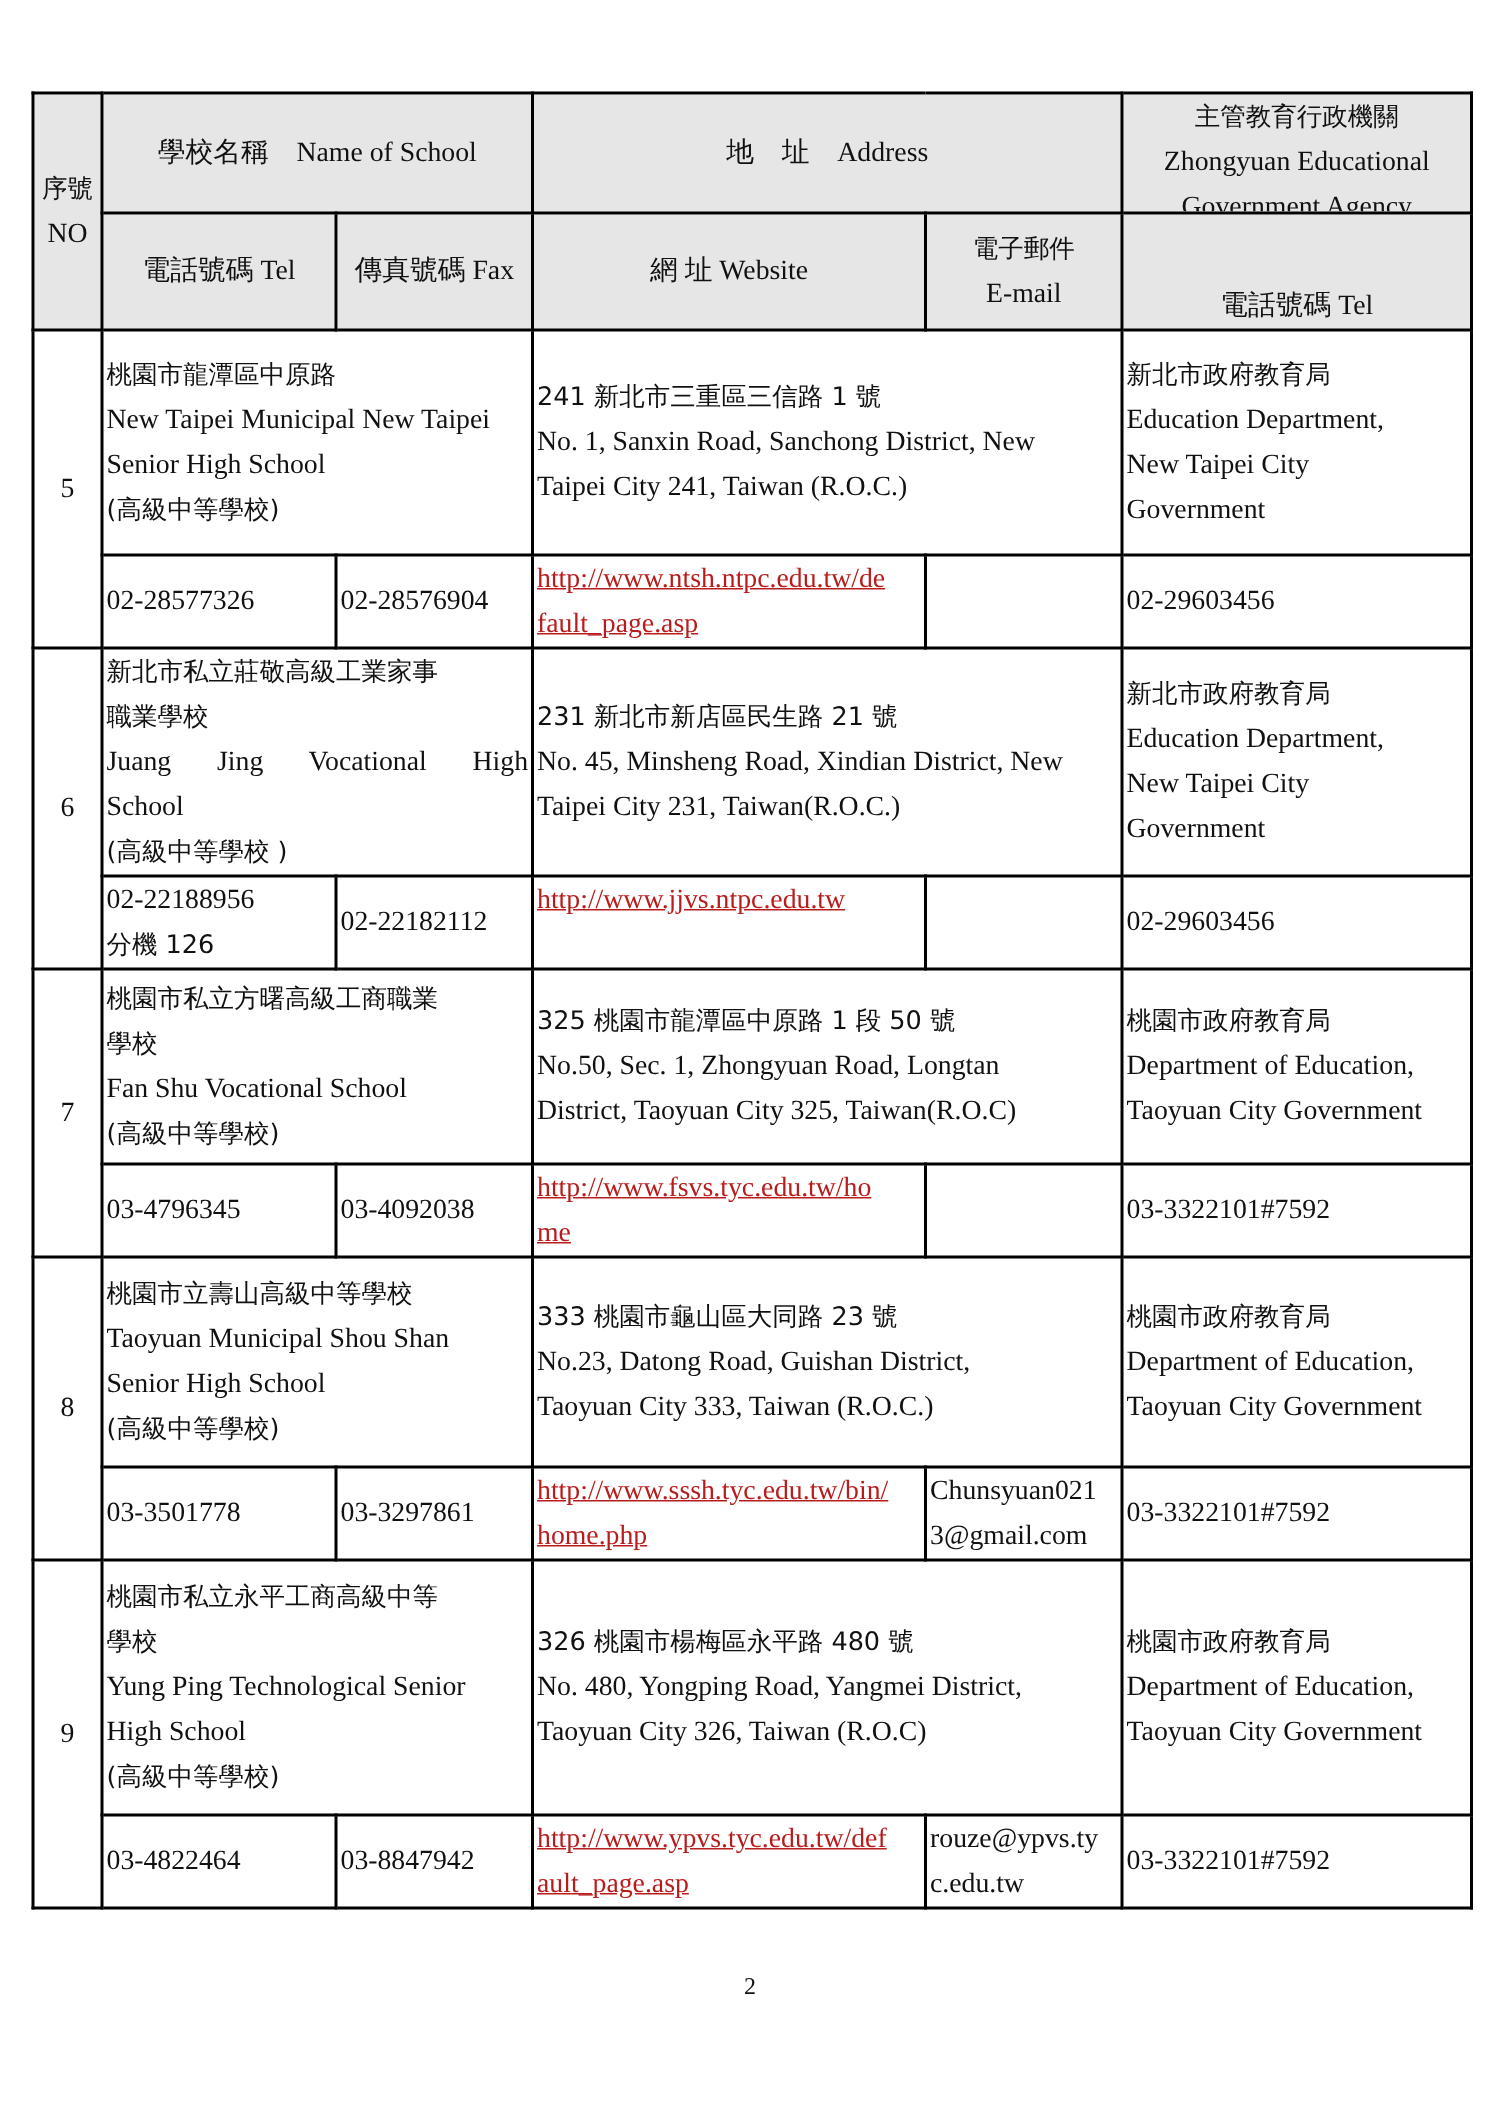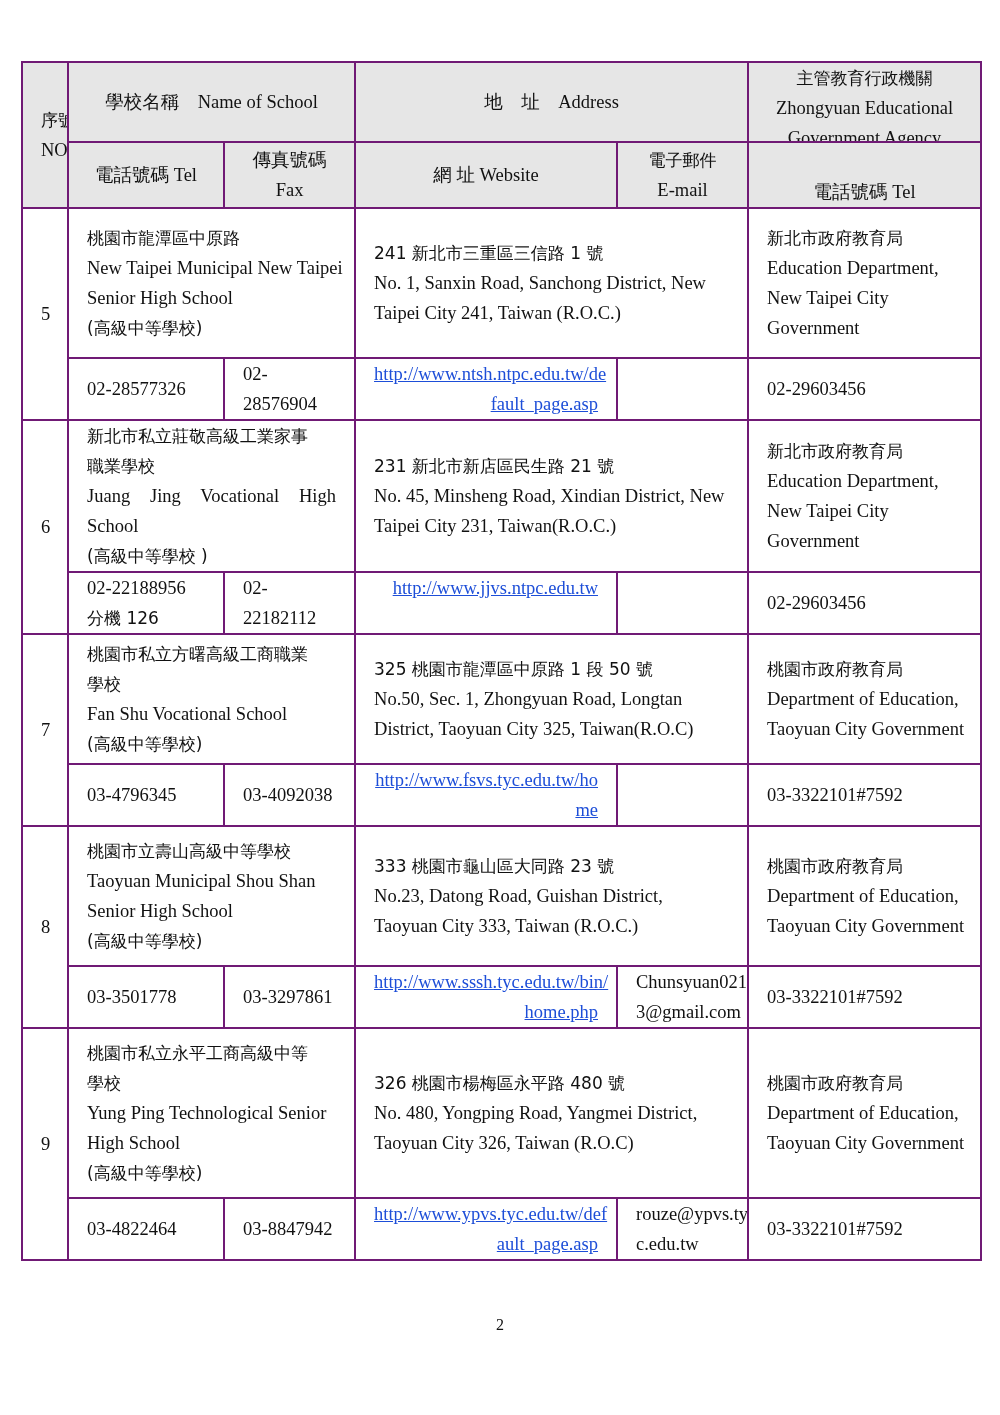--- a/index.html
+++ b/index.html
@@ -1,28 +1,28 @@
 <!DOCTYPE html>
 <html><head>
 <meta charset="utf-8">
 <style>
   html, body { margin: 0; padding: 0; background: #ffffff; }
   body { width: 1000px; height: 1415px; position: relative; overflow: hidden;
          font-family: "Liberation Serif", "DejaVu Serif", serif; color: #111; }
   .page { position: absolute; left: 0; top: 0; width: 1000px; height: 1415px; }
   table.grid { position: absolute; left: 21px; top: 61px; border-collapse: collapse;
                table-layout: fixed; width: 959px; }
-  table.grid td { border: 2px solid #701a75; padding: 0 18px; vertical-align: middle;
+  table.grid td { border: 2px solid #000000; padding: 0 2px; vertical-align: middle;
                   font-size: 18.5px; line-height: 30px; overflow: hidden; }
   table.grid td.hd { background: #e6e6e6; text-align: center; line-height: 30px; }
   td.no { text-align: center; }
   .cjk { font-family: "DejaVu Sans", sans-serif; font-size: 17px; }
   .line { display: block; white-space: nowrap; }
   .justify { text-align: justify; text-align-last: justify; }
-  a.url { color: #1d4ed8; text-decoration: underline; display: block; line-height: 30px; text-align: right; }
+  a.url { color: #b91c1c; text-decoration: underline; display: block; line-height: 30px; }
   .top { vertical-align: top !important; }
   .pgnum { position: absolute; left: 0; width: 1000px; top: 1316px; text-align: center; font-size: 16px; }
 </style>
 </head>
 <body>
 
 <div class="page">
   <table class="grid">
     <colgroup>
       <col style="width:46px">
@@ -39,21 +39,21 @@
           <span class="line">NO</span>
         </td>
         <td class="hd" colspan="2">學校名稱　Name of School</td>
         <td class="hd" colspan="2">地　址　Address</td>
         <td class="hd" style="line-height:30px">
           <span class="line cjk">主管教育行政機關</span>
           <span class="line">Zhongyuan Educational</span>
           <span class="line" style="height:18px;overflow:hidden">Government Agency</span>
         </td>
       </tr>
-      <tr style="height:66px">
+      <tr style="height:78px">
         <td class="hd">電話號碼 Tel</td>
         <td class="hd">傳真號碼 Fax</td>
         <td class="hd">網 址 Website</td>
         <td class="hd">
           <span class="line cjk">電子郵件</span>
           <span class="line">E-mail</span>
         </td>
         <td class="hd" style="vertical-align:bottom">電話號碼 Tel</td>
       </tr>
     <tr style="height: 150px;">

